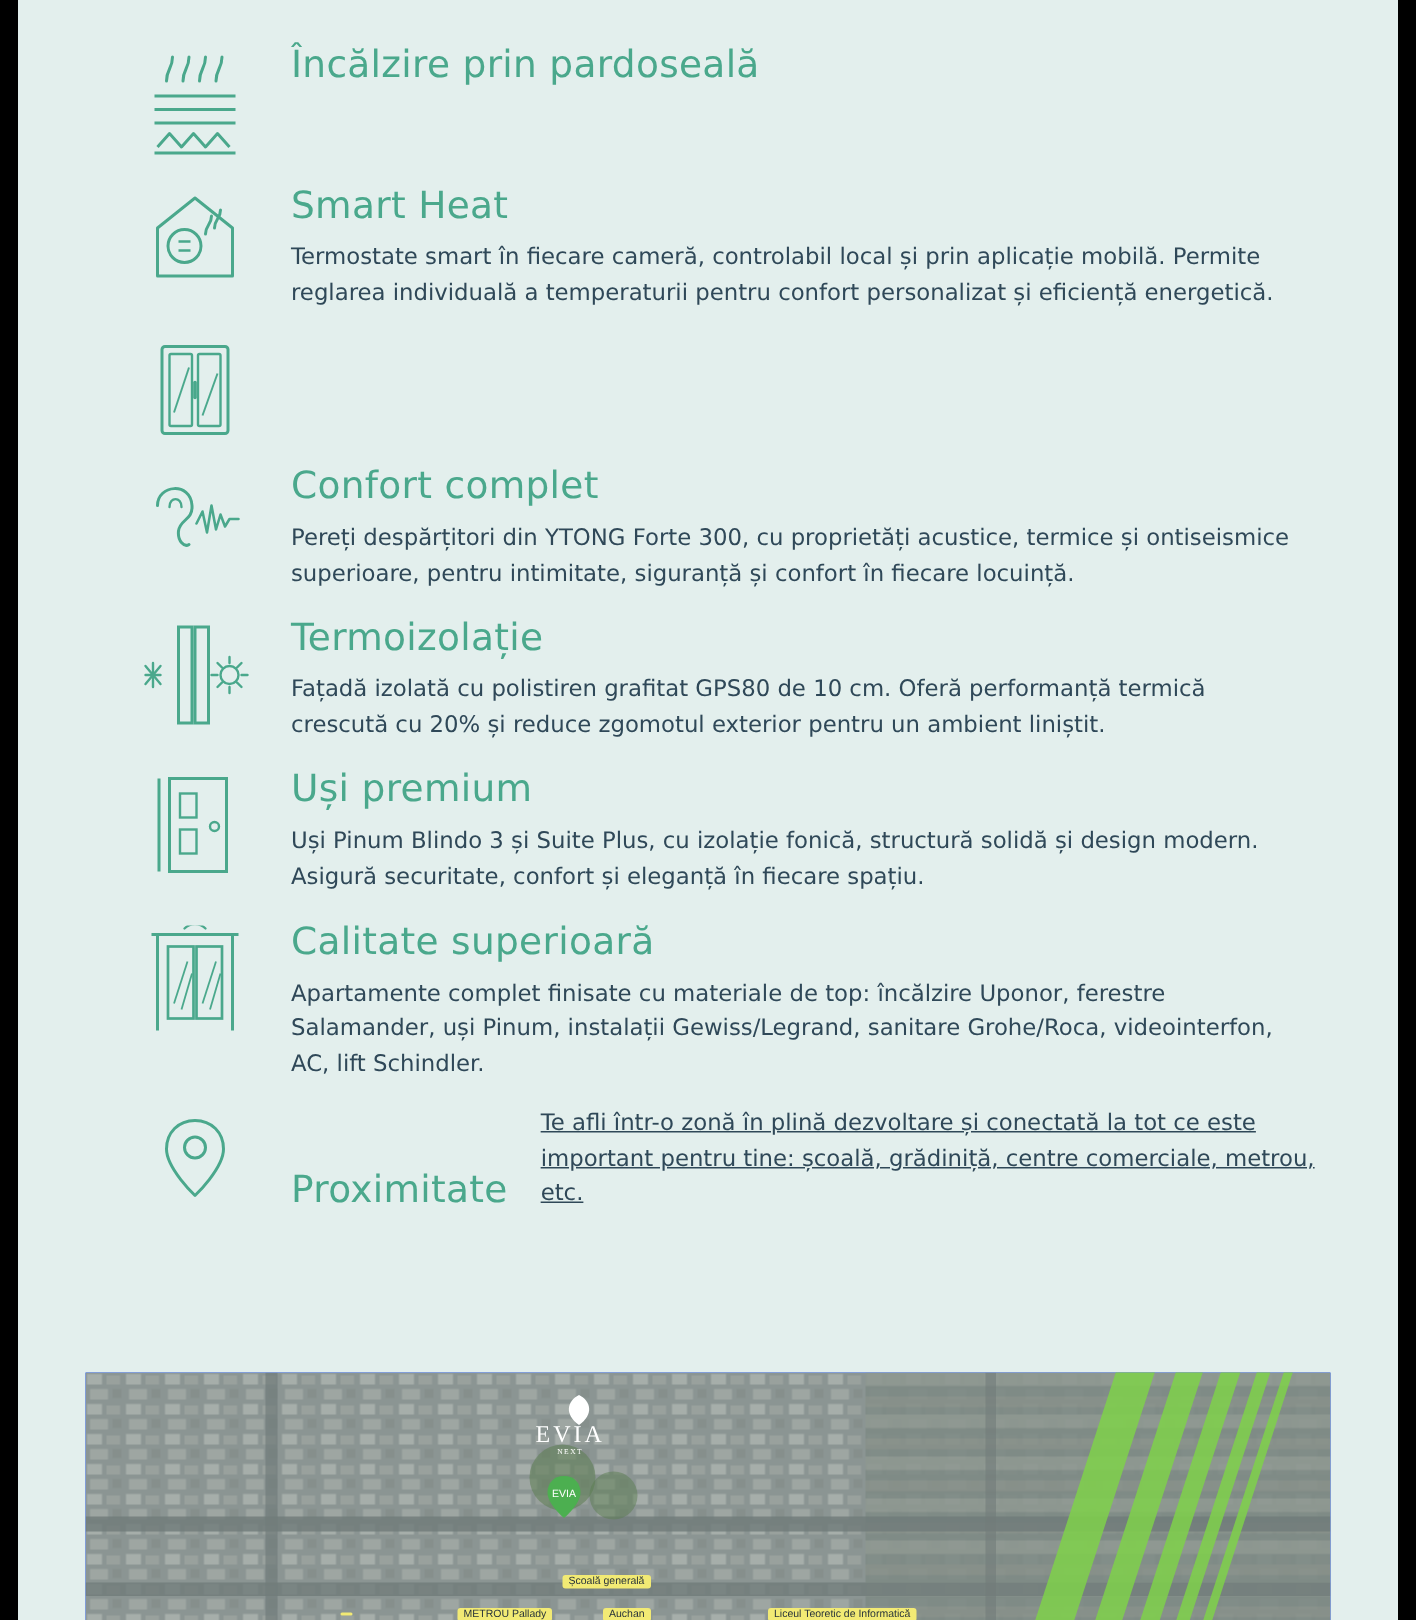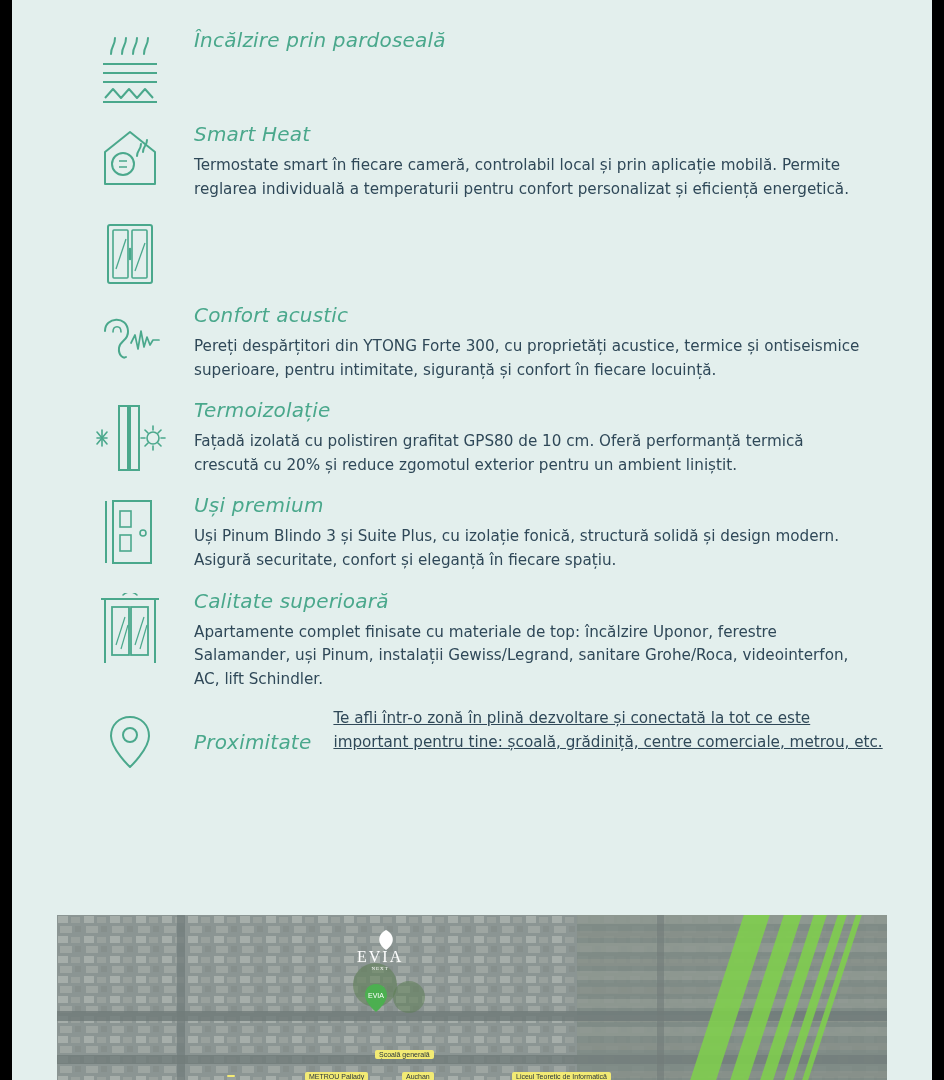--- a/index.html
+++ b/index.html
@@ -40,26 +40,25 @@
     justify-content: center;
     align-items: flex-start;
     padding-top: 4px;
   }
   .feature .text-cell {
     flex: 1;
     padding-left: 4px;
   }
   .f-title {
     color: #4aa88c;
-    font-size: 20px;
+    font-size: 25px;
     font-weight: 400;
     letter-spacing: 0.2px;
     margin: 0 0 8px 0;
     line-height: 1.2;
-    font-style: italic;
   }
   .f-desc {
     color: #2f4858;
     font-size: 15.2px;
     line-height: 1.55;
     margin: 0;
     max-width: 672px;
     font-weight: 400;
   }
   
@@ -177,21 +176,21 @@
 
     <div class="feature">
       <div class="icon-cell">
         <svg width="70" height="62" viewBox="0 0 70 62" fill="none" stroke="#4aa88c" stroke-width="2">
           <path d="M10 24 C10 10, 32 8, 33 24 C33.6 34, 25 33, 24 41 C23.3 48, 28 52, 31 50" stroke-linecap="round"></path>
           <path d="M18 25 C18 18, 26 18, 26 25" stroke-linecap="round" stroke-width="1.6"></path>
           <path d="M36 36 L40 28 L43 42 L46 24 L49 40 L52 30 L55 38 L58 33 L64 33" stroke-linecap="round" stroke-linejoin="round" stroke-width="1.7"></path>
         </svg>
       </div>
       <div class="text-cell">
-        <div class="f-title">Confort acustic</div>
+        <div class="f-title">Confort complet</div>
         <div class="f-desc">Pereți despărțitori din YTONG Forte 300, cu proprietăți acustice, termice și ontiseismice superioare, pentru intimitate, siguranță și confort în fiecare locuință.</div>
       </div>
     </div>
 
     <div class="feature">
       <div class="icon-cell">
         <svg width="74" height="72" viewBox="0 0 74 72" fill="none" stroke="#4aa88c" stroke-width="2">
           <rect x="26" y="4" width="9" height="64"></rect>
           <rect x="37" y="4" width="9" height="64"></rect>
           <g stroke-width="1.6" stroke-linecap="round">

